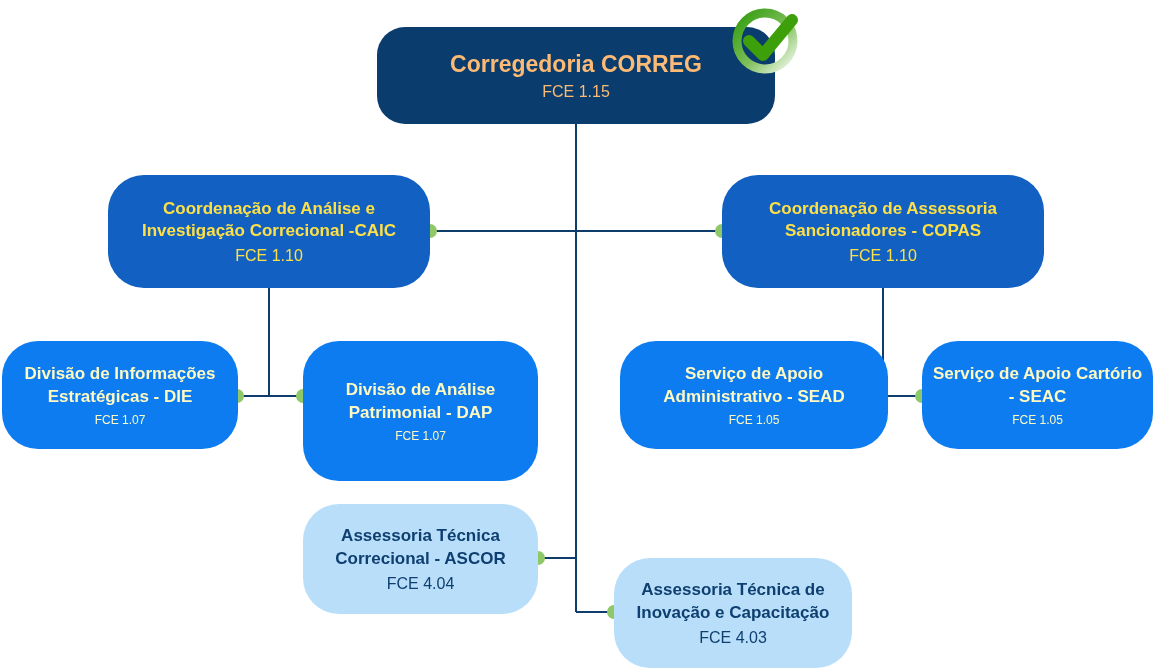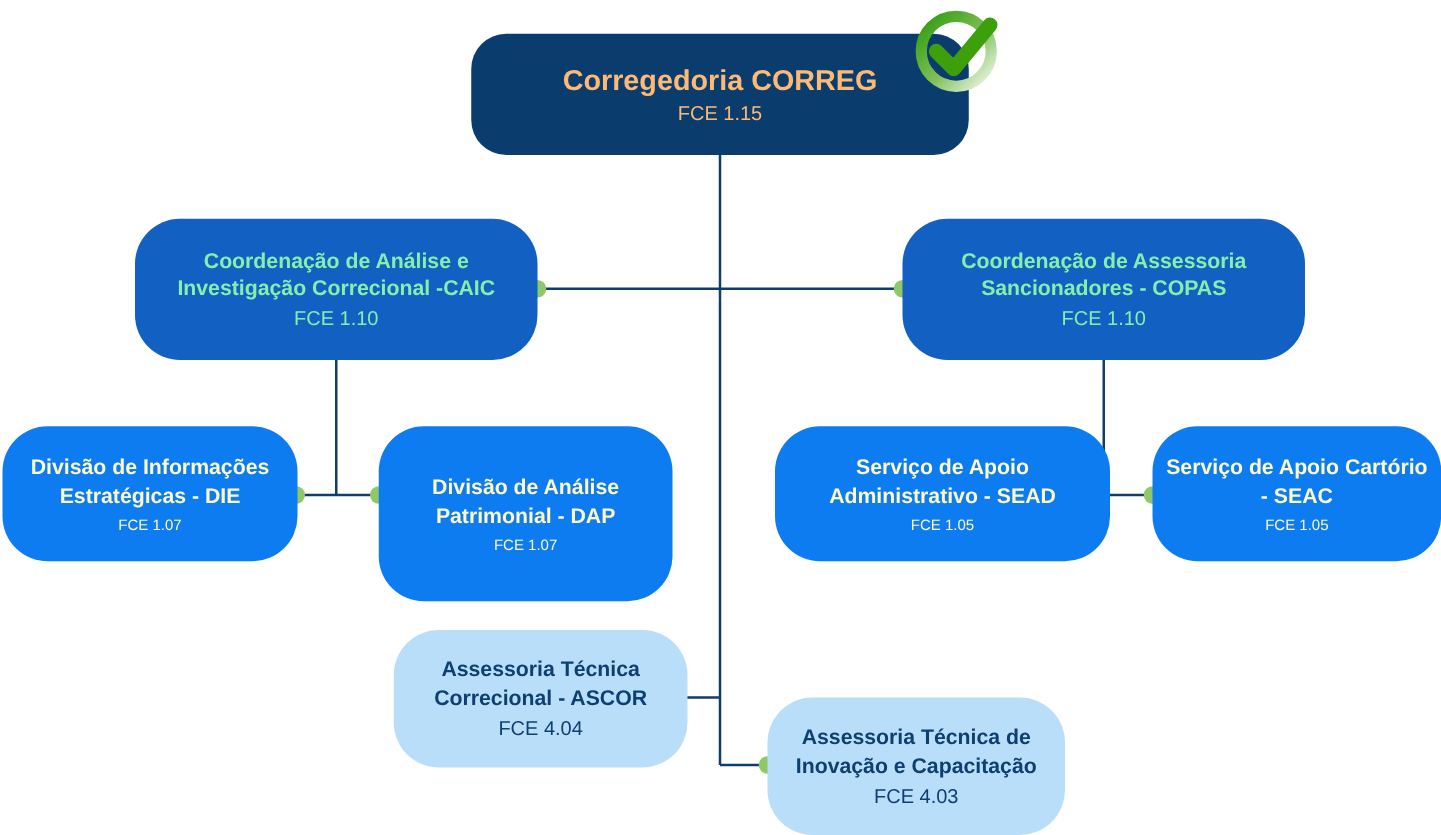--- a/index.html
+++ b/index.html
@@ -48,21 +48,21 @@
     background: #0a3c6d;
     color: #fdba74;
     border-radius: 28px;
     padding: 10px 24px;
   }
   .node.root .title { font-size: 23px; }
   .node.root .subtitle { font-size: 16px; margin-top: 4px; }
   
   .node.coord {
     background: #1160c2;
-    color: #86efac;
+    color: #fde047;
     border-radius: 36px;
     padding: 10px 20px;
   }
   .node.coord .title { font-size: 17px; }
   .node.coord .subtitle { font-size: 16px; }
   .node.caic  { left: 108px; top: 175px; width: 322px; height: 113px; }
   .node.copas { left: 722px; top: 175px; width: 322px; height: 113px; }
   
   .node.division {
     background: #0d7cf0;
@@ -78,21 +78,21 @@
   .node.seac { left: 922px; top: 341px; width: 231px; height: 108px; }
   
   .node.advisory {
     background: #b8defa;
     color: #0e3f70;
     border-radius: 36px;
     padding: 10px 10px;
   }
   .node.advisory .title { font-size: 17px; }
   .node.advisory .subtitle { font-size: 16px; }
-  .node.ascor { left: 303px; top: 504px; width: 235px; height: 110px; margin-left: 12px; }
+  .node.ascor { left: 303px; top: 504px; width: 235px; height: 110px; }
   .node.inova { left: 614px; top: 558px; width: 238px; height: 110px; }
   
   .check-badge {
     position: absolute;
     left: 726px; top: 0px;
     width: 82px; height: 82px;
   }
 </style>
 </head>
 <body>

